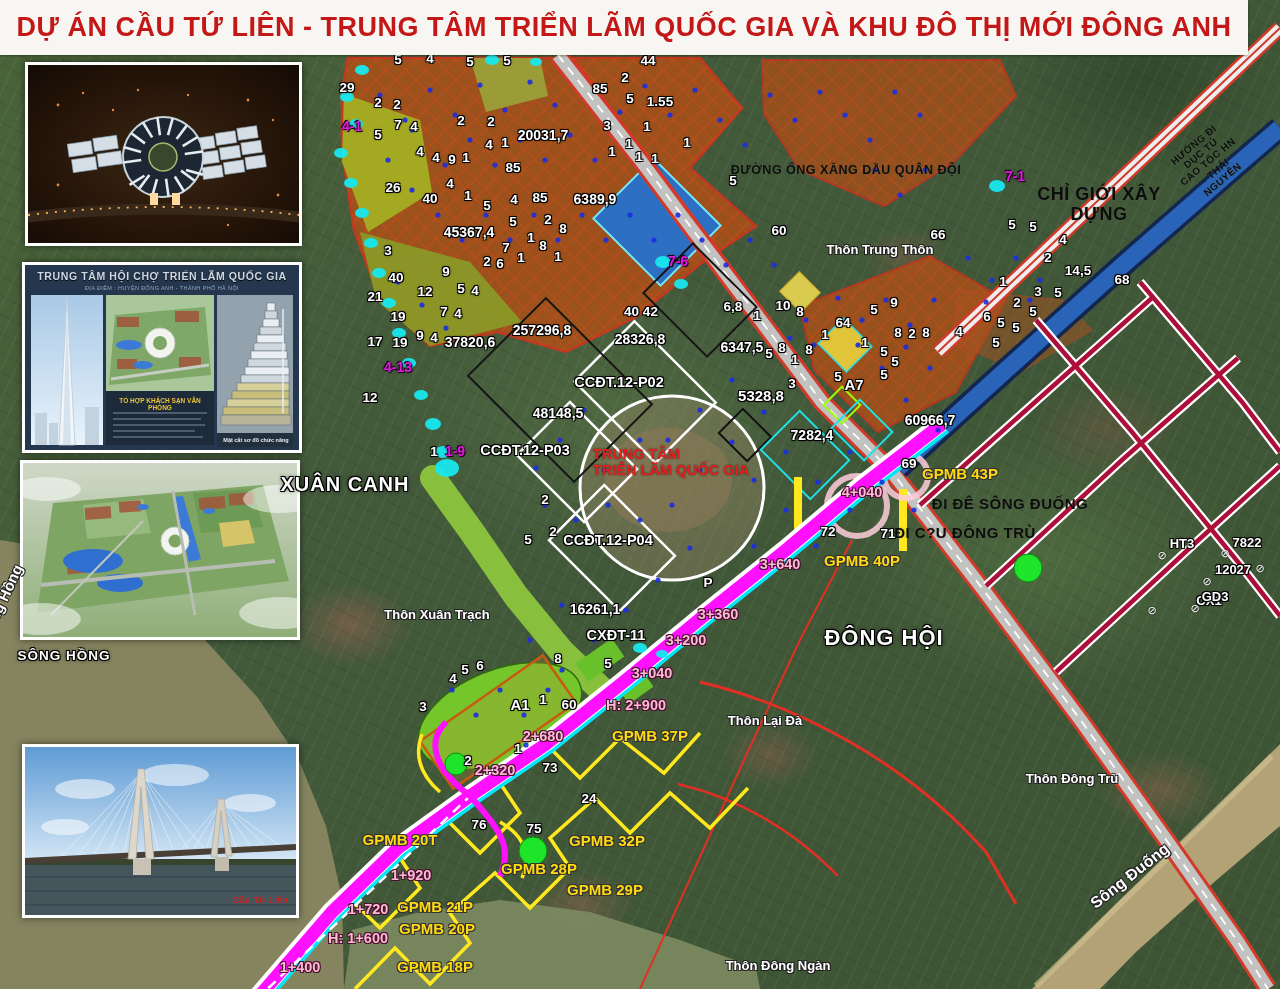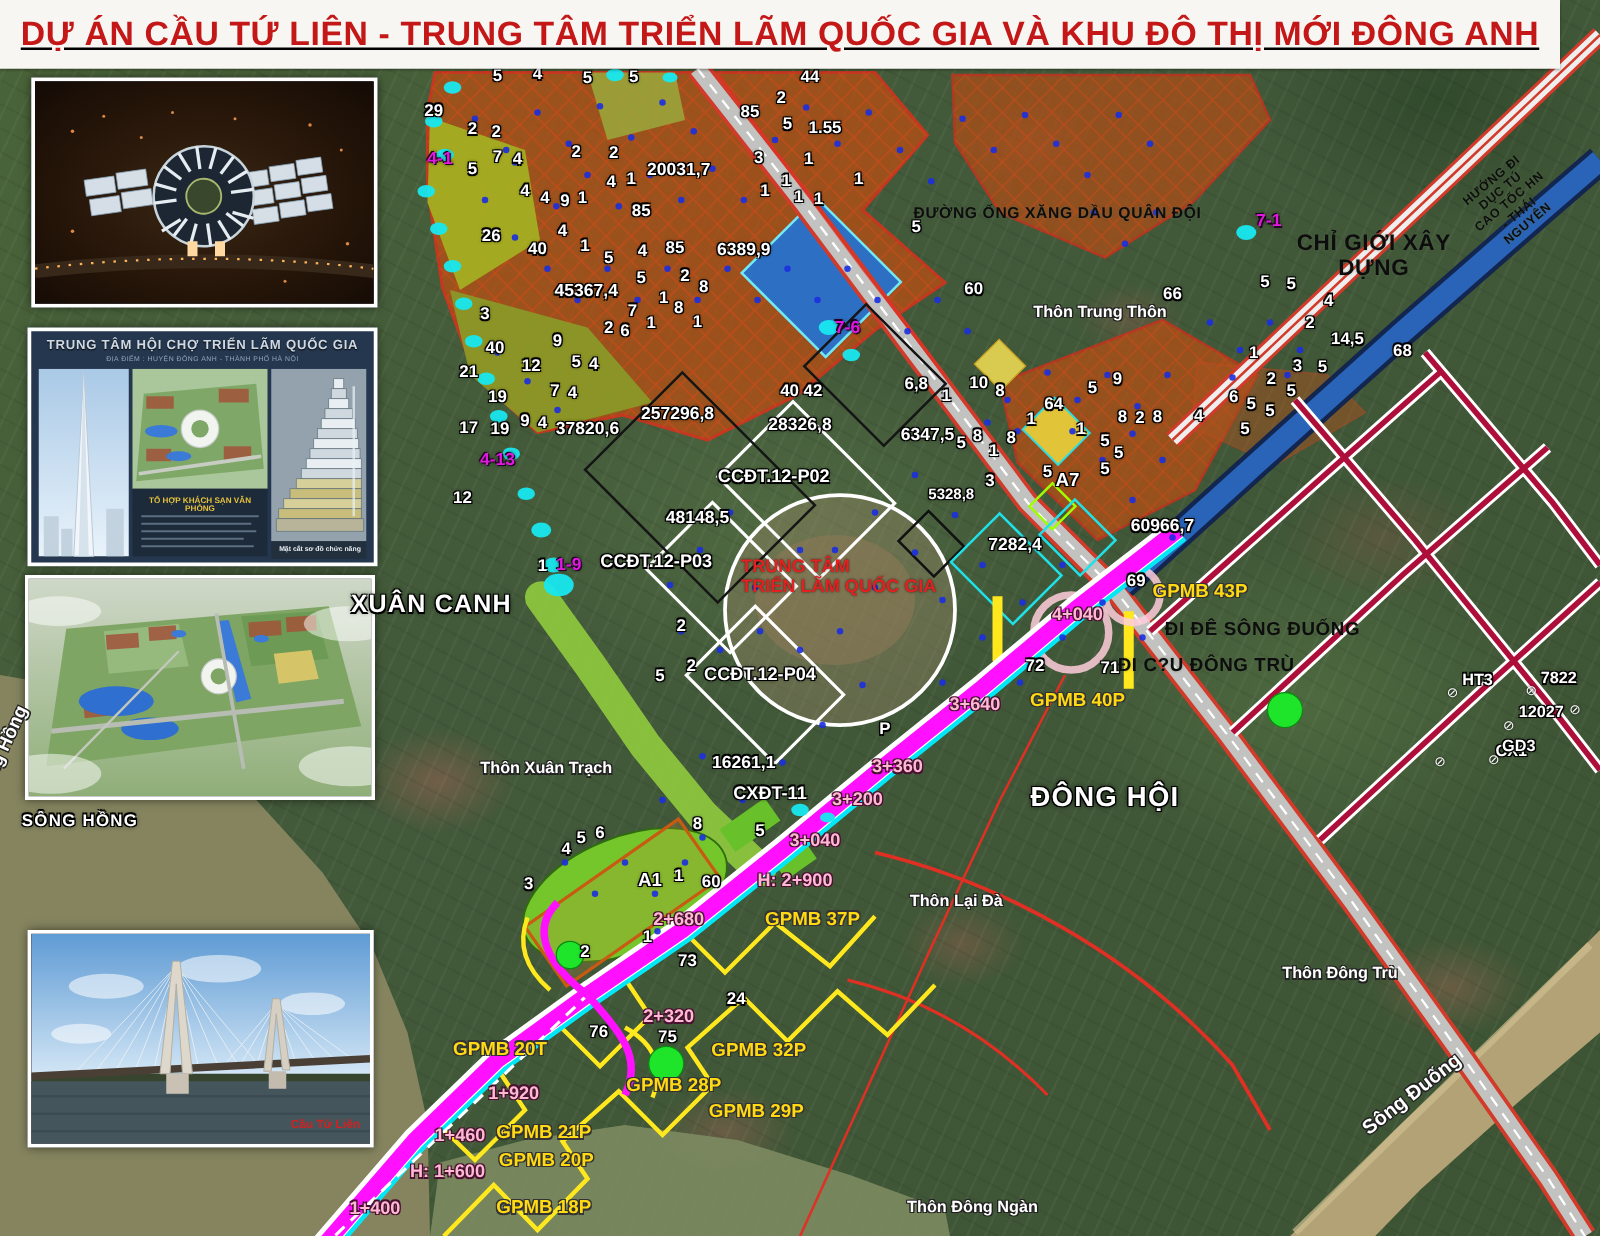--- a/index.html
+++ b/index.html
@@ -1,21 +1,21 @@
 <!DOCTYPE html>
 <html style="--c-title_red: #c41818; --c-route_magenta: #ff10ff; --c-gpmb_yellow: #ffd912; --c-chainage_pink: #ffb9d4; --c-station_magenta: #e018e0; --c-annotation_red: #e42020; --c-cyan_marker: #18e8f0; --c-green_dot: #1ee52a;"><head>
 <meta charset="utf-8">
 <style>
   html,body{margin:0;padding:0;background:#222;}
   #stage{position:relative;width:1280px;height:989px;overflow:hidden;
          font-family:"Liberation Sans",sans-serif;background:#42593a;}
   
   #titlebar{position:absolute;left:0;top:0;width:1248px;height:55px;background:#f7f6f2;
             z-index:40;display:flex;align-items:center;justify-content:center;
-            box-shadow:0 1px 2px rgba(0,0,0,.35);text-decoration:underline;}
+            box-shadow:0 1px 2px rgba(0,0,0,.35);}
   #titlebar .t{color:var(--c-title_red,#c41818);font-size:27px;font-weight:bold;letter-spacing:.5px;white-space:nowrap;}
   
   #base{position:absolute;inset:0;z-index:0;background:
     repeating-linear-gradient(115deg, rgba(255,255,255,.035) 0 2px, rgba(0,0,0,0) 2px 13px),
     repeating-linear-gradient(28deg, rgba(0,0,0,.05) 0 2px, rgba(0,0,0,0) 2px 17px),
     radial-gradient(90px 60px at 350px 625px, rgba(122,95,74,.85), rgba(122,95,74,0) 70%),
     radial-gradient(80px 55px at 825px 115px, rgba(120,94,70,.8), rgba(120,94,70,0) 70%),
     radial-gradient(110px 70px at 1105px 430px, rgba(115,90,68,.5), rgba(115,90,68,0) 70%),
     radial-gradient(70px 50px at 770px 755px, rgba(118,92,70,.7), rgba(118,92,70,0) 70%),
     radial-gradient(80px 50px at 580px 905px, rgba(120,95,72,.75), rgba(120,95,72,0) 70%),
@@ -651,21 +651,21 @@
       <div class="lbl w" style="left: 769px; top: 354px; transform: translate(-50%, -50%);">5</div>
       <div class="lbl w" style="left: 782px; top: 348px; transform: translate(-50%, -50%);">8</div>
       <div class="lbl w" style="left: 795px; top: 360px; transform: translate(-50%, -50%);">1</div>
       <div class="lbl w" style="left: 809px; top: 350px; transform: translate(-50%, -50%);">8</div>
       <div class="lbl w" style="left: 884px; top: 352px; transform: translate(-50%, -50%);">5</div>
       <div class="lbl w" style="left: 895px; top: 362px; transform: translate(-50%, -50%);">5</div>
       <div class="lbl w" style="left: 884px; top: 375px; transform: translate(-50%, -50%);">5</div>
       <div class="lbl w" style="left: 792px; top: 384px; transform: translate(-50%, -50%);">3</div>
       <div class="lbl w" style="left: 838px; top: 377px; transform: translate(-50%, -50%);">5</div>
       <div class="lbl w" style="left: 854px; top: 385px; font-size: 15px; transform: translate(-50%, -50%);">A7</div>
-      <div class="lbl w" style="left: 761px; top: 396px; font-size: 12px; transform: translate(-50%, -50%);">5328,8</div>
+      <div class="lbl w" style="left: 761px; top: 396px; font-size: 15px; transform: translate(-50%, -50%);">5328,8</div>
       <div class="lbl w" style="left: 812px; top: 436px; font-size: 14px; transform: translate(-50%, -50%);">7282,4</div>
       <div class="lbl w" style="left: 930px; top: 421px; font-size: 14px; transform: translate(-50%, -50%);">60966,7</div>
       <div class="lbl w" style="left: 909px; top: 464px; transform: translate(-50%, -50%);">69</div>
       <div class="lbl w" style="left: 828px; top: 532px; transform: translate(-50%, -50%);">72</div>
       <div class="lbl w" style="left: 888px; top: 534px; transform: translate(-50%, -50%);">71</div>
       <div class="lbl w" style="left: 708px; top: 583px; transform: translate(-50%, -50%);">P</div>
       <div class="lbl w" style="left: 938px; top: 235px; transform: translate(-50%, -50%);">66</div>
       <div class="lbl w" style="left: 1012px; top: 225px; transform: translate(-50%, -50%);">5</div>
       <div class="lbl w" style="left: 1033px; top: 227px; transform: translate(-50%, -50%);">5</div>
       <div class="lbl w" style="left: 1063px; top: 240px; transform: translate(-50%, -50%);">4</div>
@@ -741,23 +741,23 @@
       <div class="lbl y" style="left: 435px; top: 907px; transform: translate(-50%, -50%);">GPMB 21P</div>
       <div class="lbl y" style="left: 437px; top: 929px; transform: translate(-50%, -50%);">GPMB 20P</div>
       <div class="lbl y" style="left: 435px; top: 967px; transform: translate(-50%, -50%);">GPMB 18P</div>
       <div class="lbl p" style="left: 862px; top: 492px; transform: translate(-50%, -50%);">4+040</div>
       <div class="lbl p" style="left: 780px; top: 564px; transform: translate(-50%, -50%);">3+640</div>
       <div class="lbl p" style="left: 718px; top: 614px; transform: translate(-50%, -50%);">3+360</div>
       <div class="lbl p" style="left: 686px; top: 640px; transform: translate(-50%, -50%);">3+200</div>
       <div class="lbl p" style="left: 652px; top: 673px; transform: translate(-50%, -50%);">3+040</div>
       <div class="lbl p" style="left: 636px; top: 705px; transform: translate(-50%, -50%);">H: 2+900</div>
       <div class="lbl p" style="left: 543px; top: 736px; transform: translate(-50%, -50%); text-align: center;">2+680</div>
-      <div class="lbl p" style="left: 495px; top: 814px; transform: translate(-50%, -50%); margin-left: 40px;">2+320</div>
+      <div class="lbl p" style="left: 495px; top: 770px; transform: translate(-50%, -50%);">2+320</div>
       <div class="lbl p" style="left: 411px; top: 875px; transform: translate(-50%, -50%);">1+920</div>
-      <div class="lbl p" style="left: 368px; top: 909px; transform: translate(-50%, -50%);">1+460</div>
+      <div class="lbl p" style="left: 368px; top: 909px; transform: translate(-50%, -50%);">1+720</div>
       <div class="lbl p" style="left: 358px; top: 938px; transform: translate(-50%, -50%);">H: 1+600</div>
       <div class="lbl p" style="left: 300px; top: 967px; transform: translate(-50%, -50%);">1+400</div>
     </div>
 
   <div id="titlebar">
     <div class="t">DỰ ÁN CẦU TỨ LIÊN - TRUNG TÂM TRIỂN LÃM QUỐC GIA VÀ KHU ĐÔ THỊ MỚI ĐÔNG ANH</div>
   </div>
 </div>
 
 </body></html>

